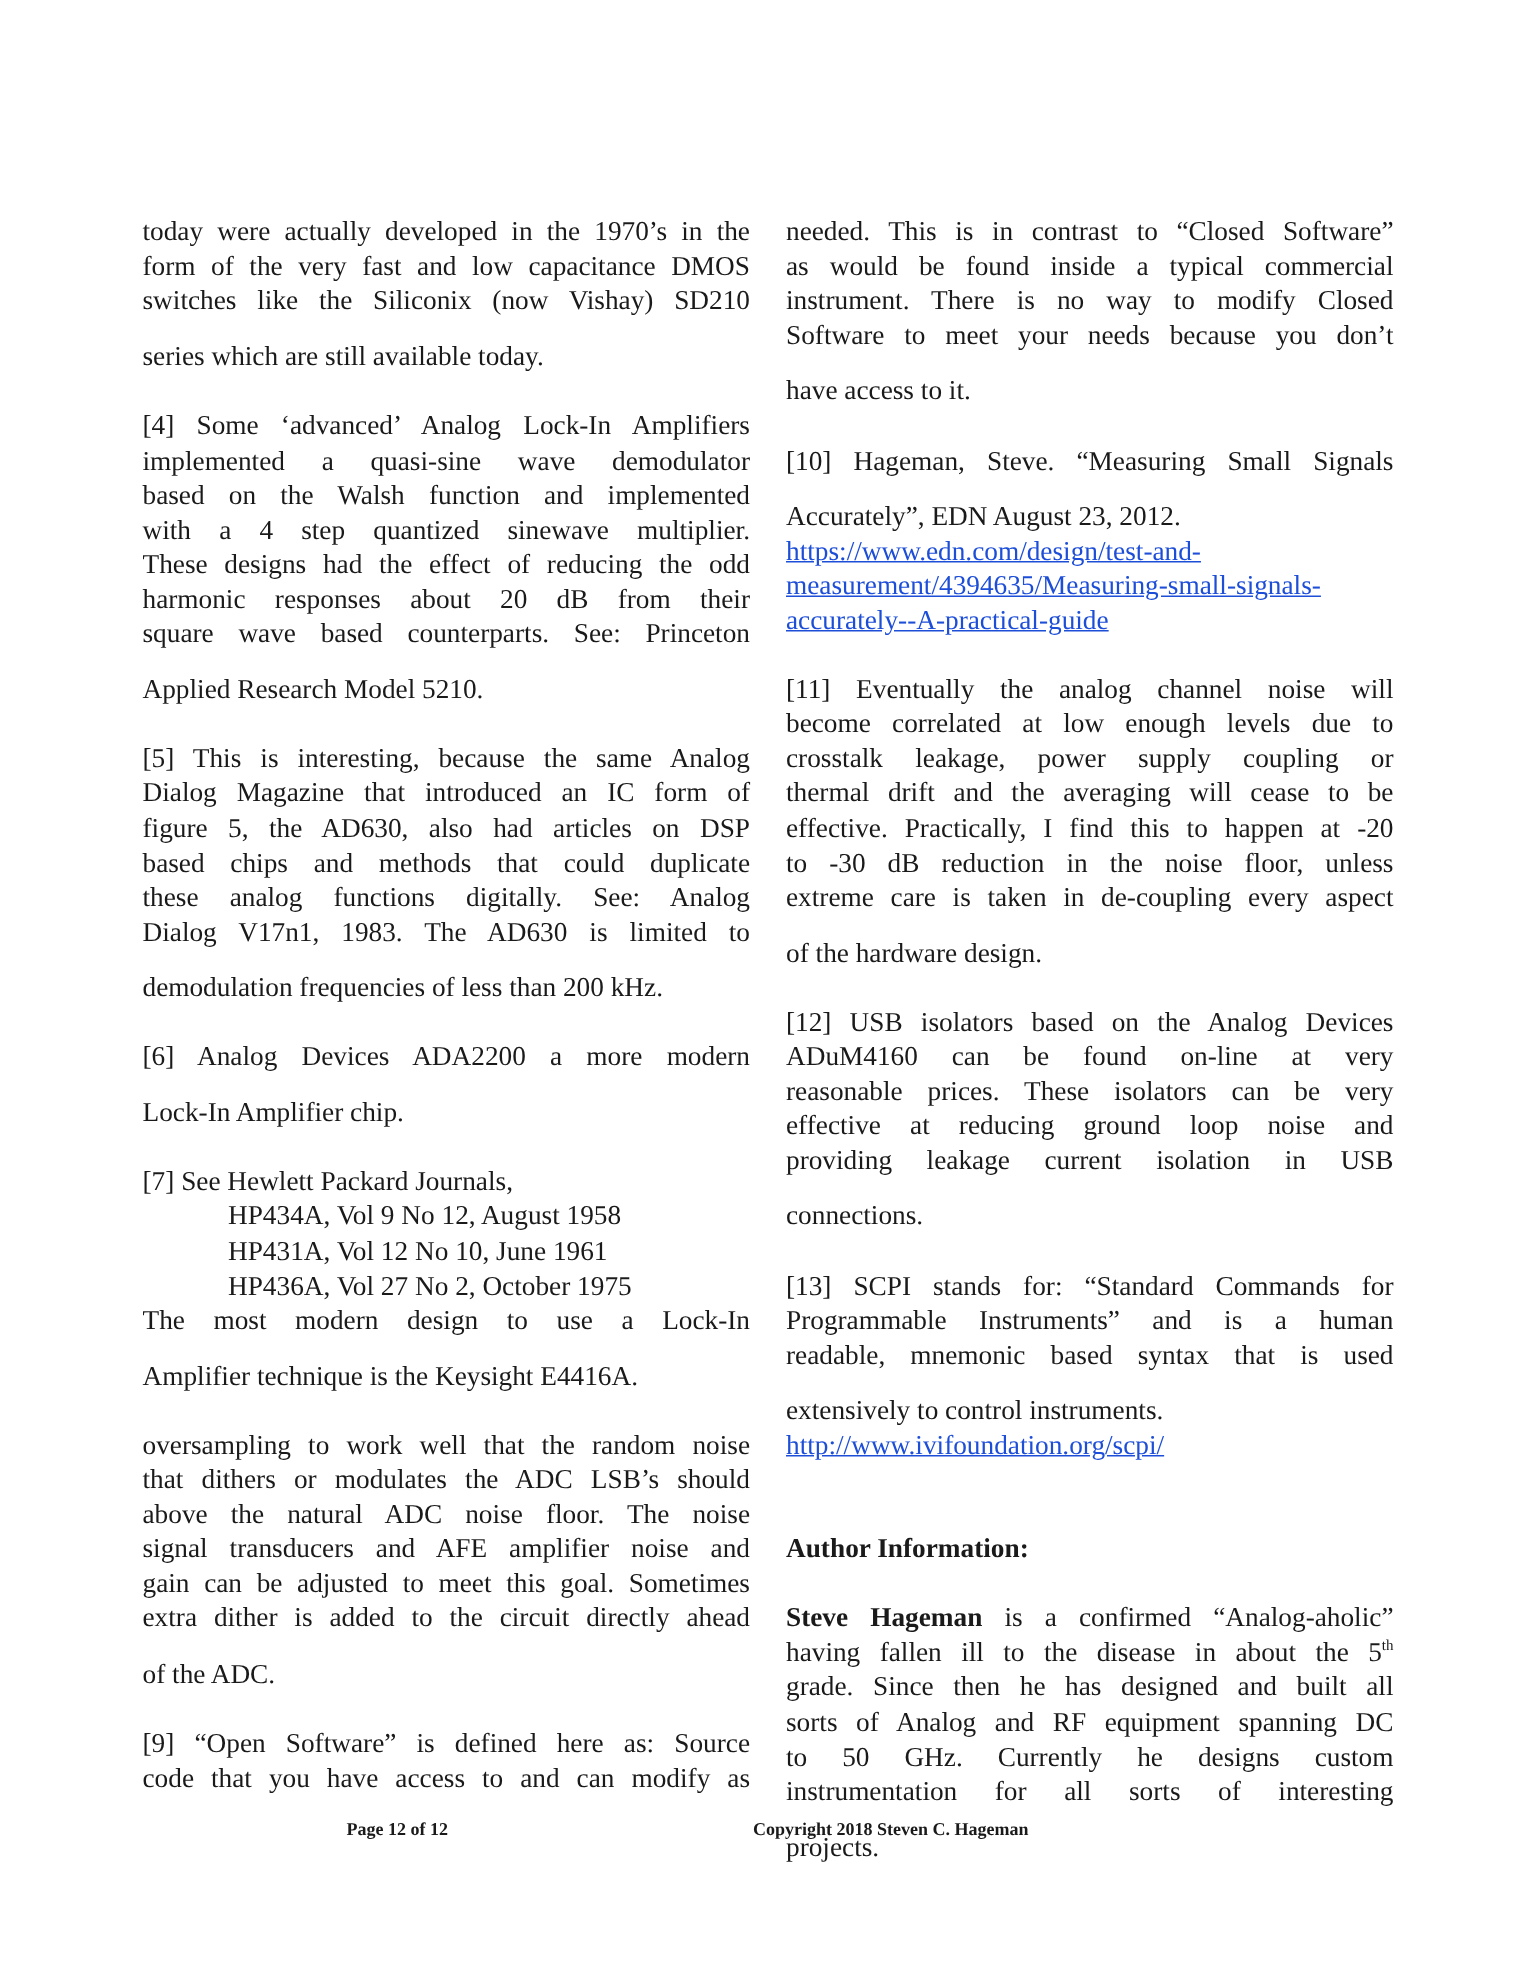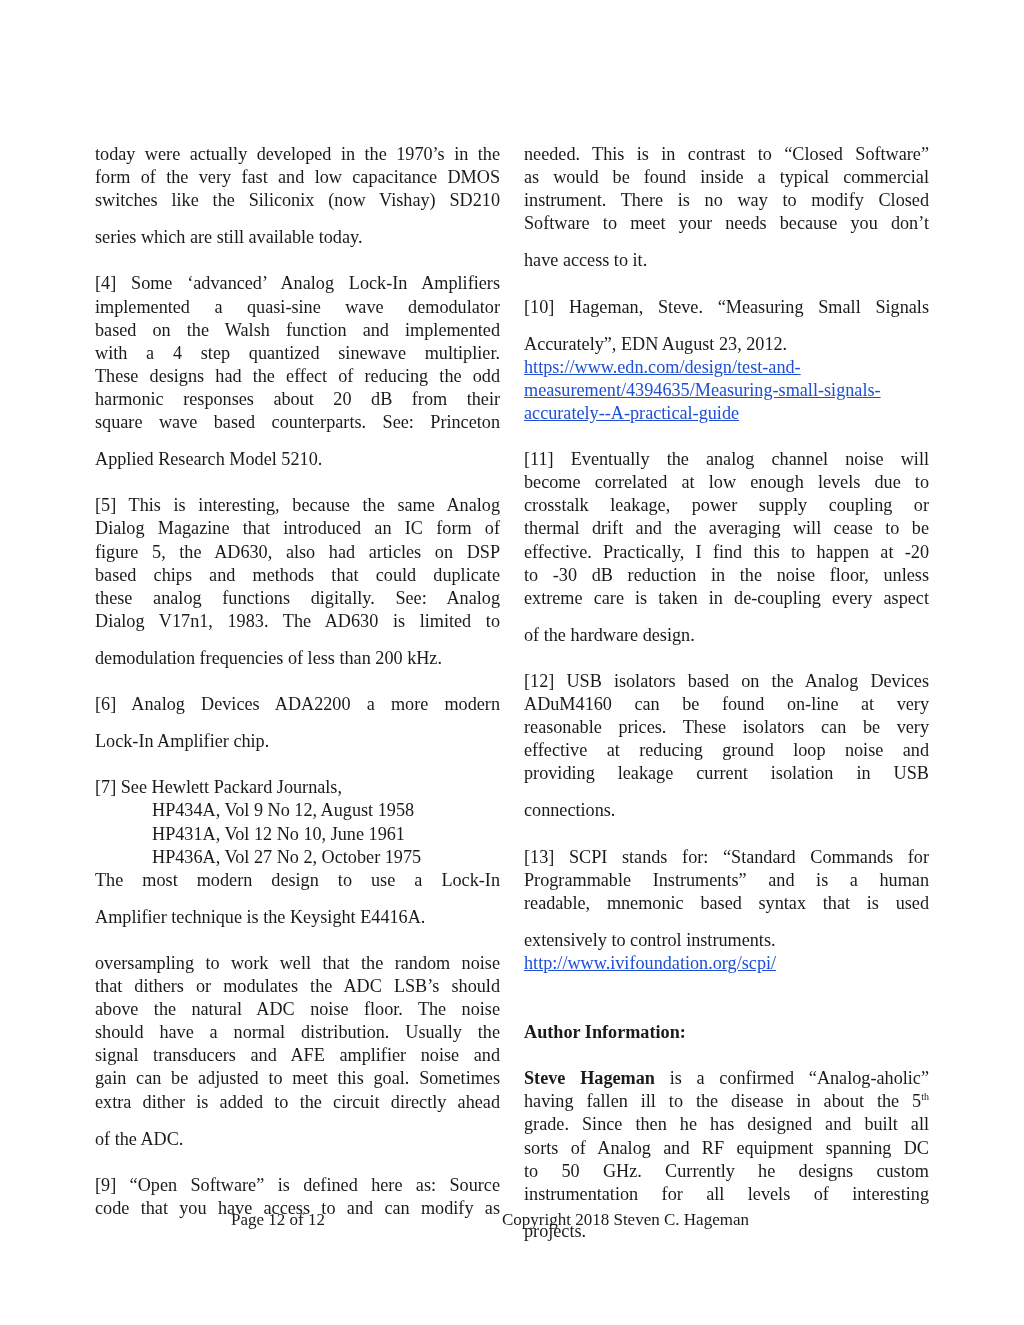--- a/index.html
+++ b/index.html
@@ -15,21 +15,21 @@
     .col-right { left: 524px; }
     p { margin: 0 0 23.1px 0; text-align: justify; }
     .line { display: block; text-align: justify; text-align-last: justify; }
     .line.plain { text-align-last: left; margin-top: 14px; }
     .indent { padding-left: 57px; display: block; text-align-last: left; }
     a { color: #1d4ed8; text-decoration: underline; }
     .link-line { display: block; }
     b { font-weight: bold; }
     sup { font-size: 10px; line-height: 0; vertical-align: 7px; }
     .heading { font-weight: bold; margin-top: 46px; margin-bottom: 23.1px; }
-    .footer { position: absolute; top: 1208px; font-size: 17px; }
+    .footer { position: absolute; top: 1208px; font-size: 12px; font-weight: bold; }
     .footer-page { left: 231px; }
     .footer-copy { left: 502px; }
   </style>
 </head>
 <body>
 
 <div class="page">
 
   <div class="col col-left">
     <p>
@@ -66,21 +66,20 @@
       <span class="indent">HP434A, Vol 9 No 12, August 1958</span>
       <span class="indent">HP431A, Vol 12 No 10, June 1961</span>
       <span class="indent">HP436A, Vol 27 No 2, October 1975</span>
       <span class="line">The most modern design to use a Lock-In</span>
       <span class="line plain">Amplifier technique is the Keysight E4416A.</span>
     </p>
     <p>
       <span class="line">oversampling to work well that the random noise</span>
       <span class="line">that dithers or modulates the ADC LSB’s should</span>
       <span class="line">above the natural ADC noise floor. The noise</span>
-      <span class="line">should have a normal distribution. Usually the</span>
       <span class="line">signal transducers and AFE amplifier noise and</span>
       <span class="line">gain can be adjusted to meet this goal. Sometimes</span>
       <span class="line">extra dither is added to the circuit directly ahead</span>
       <span class="line plain">of the ADC.</span>
     </p>
     <p>
       <span class="line">[9] “Open Software” is defined here as: Source</span>
       <span class="line">code that you have access to and can modify as</span>
     </p>
   </div>
@@ -129,20 +128,20 @@
     </p>
 
     <div class="heading">Author Information:</div>
 
     <p>
       <span class="line"><b>Steve Hageman</b><span> is a confirmed “Analog-aholic”</span></span>
       <span class="line"><span>having fallen ill to the disease in about the 5</span><sup>th</sup></span>
       <span class="line">grade. Since then he has designed and built all</span>
       <span class="line">sorts of Analog and RF equipment spanning DC</span>
       <span class="line">to 50 GHz. Currently he designs custom</span>
-      <span class="line">instrumentation for all levels of interesting</span>
+      <span class="line">instrumentation for all sorts of interesting</span>
       <span class="line plain">projects.</span>
     </p>
   </div>
 
   <div class="footer footer-page">Page 12 of 12</div>
   <div class="footer footer-copy">Copyright 2018 Steven C. Hageman</div>
 </div>
 
 </body></html>

